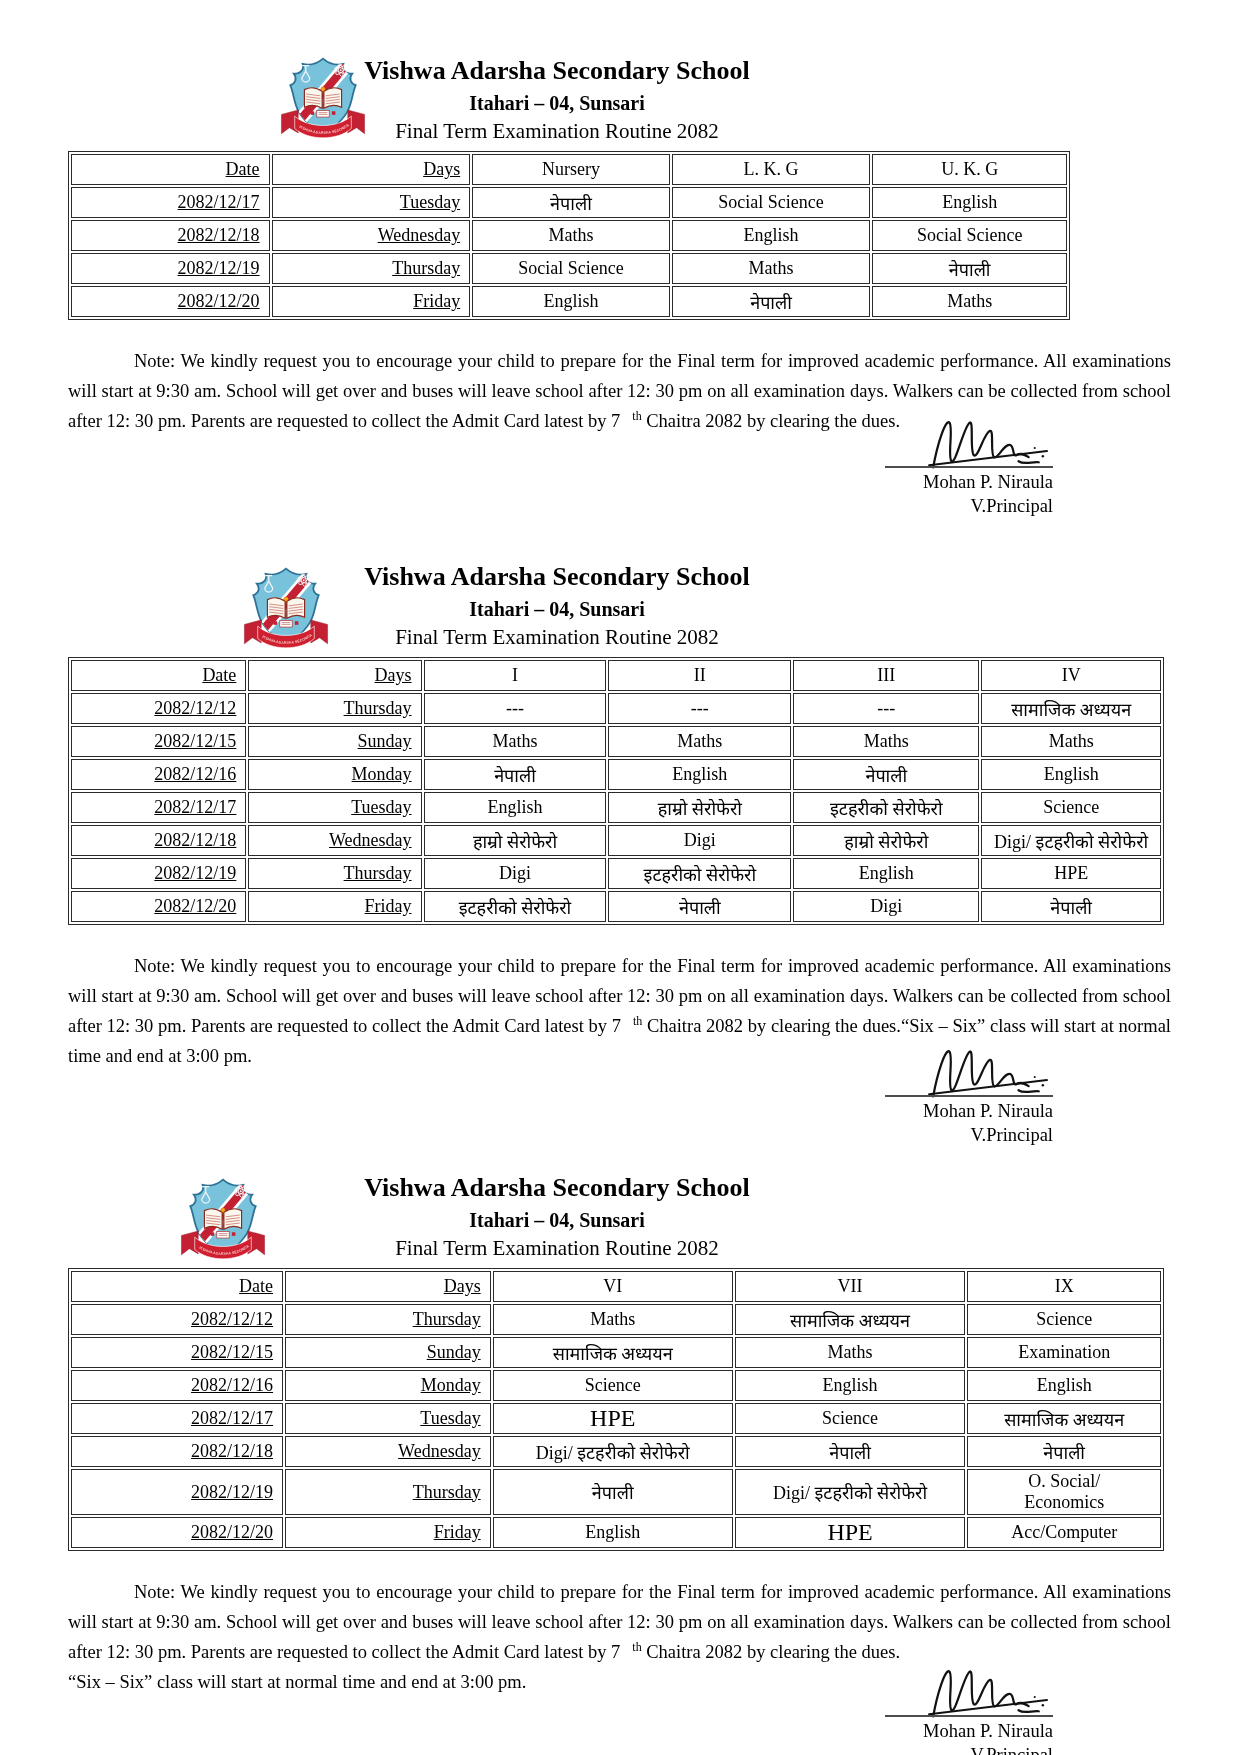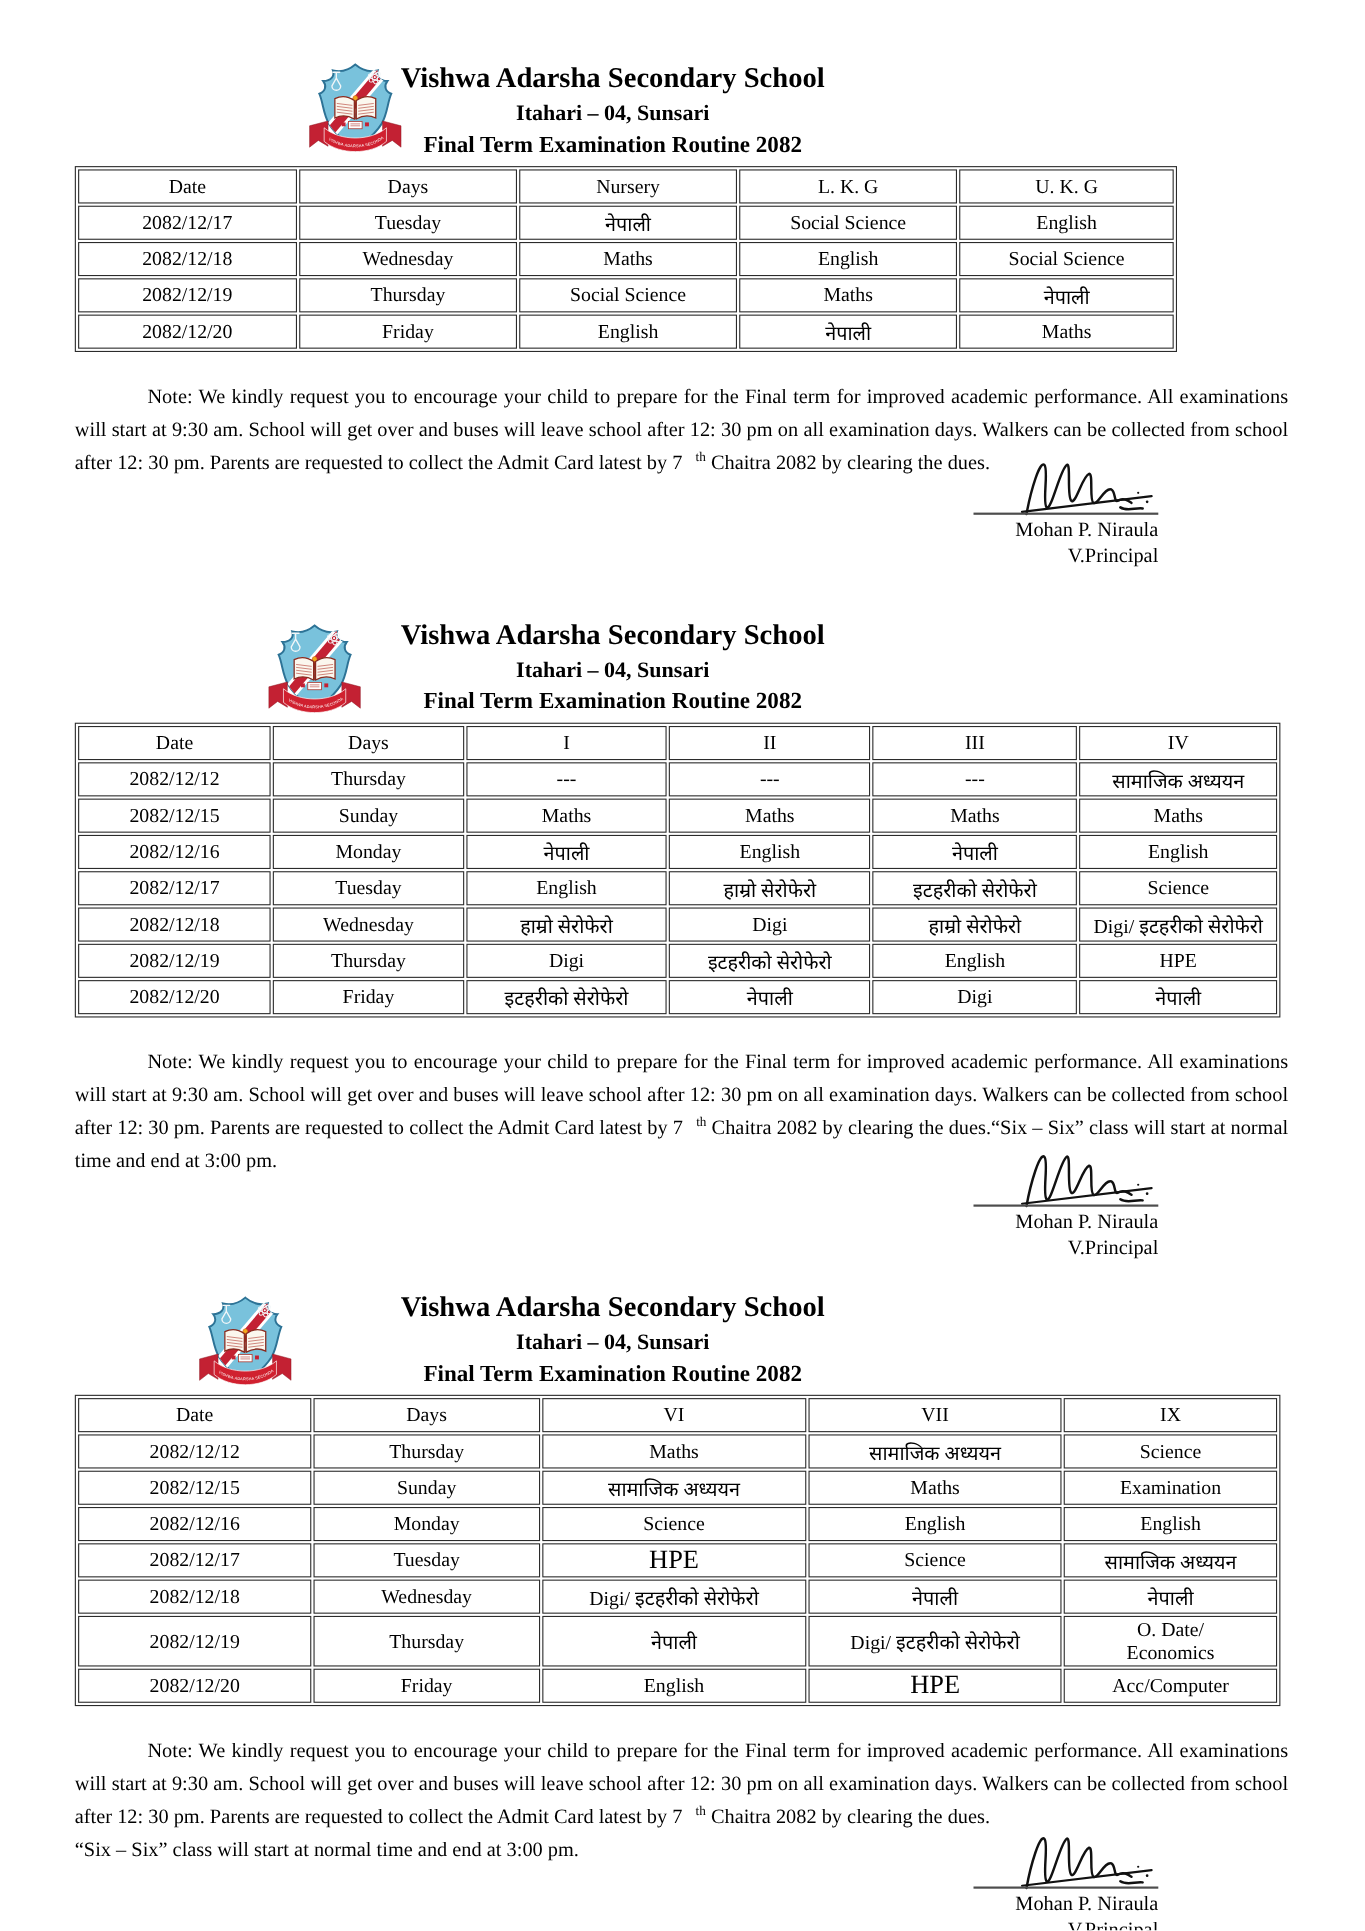--- a/index.html
+++ b/index.html
@@ -11,35 +11,35 @@
   }
   
   .sec-head{position:relative;text-align:center;padding-right:125px;}
   .logo-wrap{position:absolute;top:2px;width:100px;height:92px;display:block;}
   .sec1 .logo-wrap{left:205px;top:0;}
   .sec2 .logo-wrap{left:168px;top:4px;}
   .sec3 .logo-wrap{left:105px;top:4px;}
   .logo{width:100px;height:92px;display:block;}
   .school-name{font-size:26px;font-weight:bold;line-height:30px;}
   .address{font-size:20px;font-weight:bold;line-height:24px;margin-top:5px;}
-  .routine-title{font-size:21px;font-weight:bold;line-height:25px;margin-top:4px;}
+  .routine-title{font-size:21px;font-weight:normal;line-height:25px;margin-top:4px;}
   
   table.routine{
     border-collapse:separate;border-spacing:2px;
     border:1.5px solid #2b2b2b;margin-top:7px;
     font-size:18px;table-layout:fixed;
   }
   table.t1{width:1002px;}
   table.t2,table.t3{width:1096px;}
   table.routine th,table.routine td{
     border:1.5px solid #2b2b2b;padding:1px 9px;height:27px;
     font-weight:normal;white-space:pre-line;overflow:hidden;
     vertical-align:middle;
   }
-  table.routine .left{text-align:center;}
+  table.routine .left{text-align:right;text-decoration:underline;}
   table.routine .center{text-align:center;}
   table.routine td.large{font-size:24px;}
   
   .note{
     margin:26px 0 0 0;font-size:18.5px;line-height:30px;
     text-indent:66px;text-align:justify;
   }
   .note b{font-weight:normal;}
   .note sup{font-size:12px;line-height:0;padding-left:12px;}
   
@@ -349,21 +349,21 @@
             <td class="left">Wednesday</td>
             <td class="center">Digi/ इटहरीको सेरोफेरो</td>
             <td class="center">नेपाली</td>
             <td class="center">नेपाली</td>
           </tr>
           <tr>
             <td class="left">2082/12/19</td>
             <td class="left">Thursday</td>
             <td class="center">नेपाली</td>
             <td class="center">Digi/ इटहरीको सेरोफेरो</td>
-            <td class="center">O. Date/
+            <td class="center">O. Social/
 Economics</td>
           </tr>
           <tr>
             <td class="left">2082/12/20</td>
             <td class="left">Friday</td>
             <td class="center">English</td>
             <td class="center large">HPE</td>
             <td class="center">Acc/Computer</td>
           </tr>
         </tbody>

